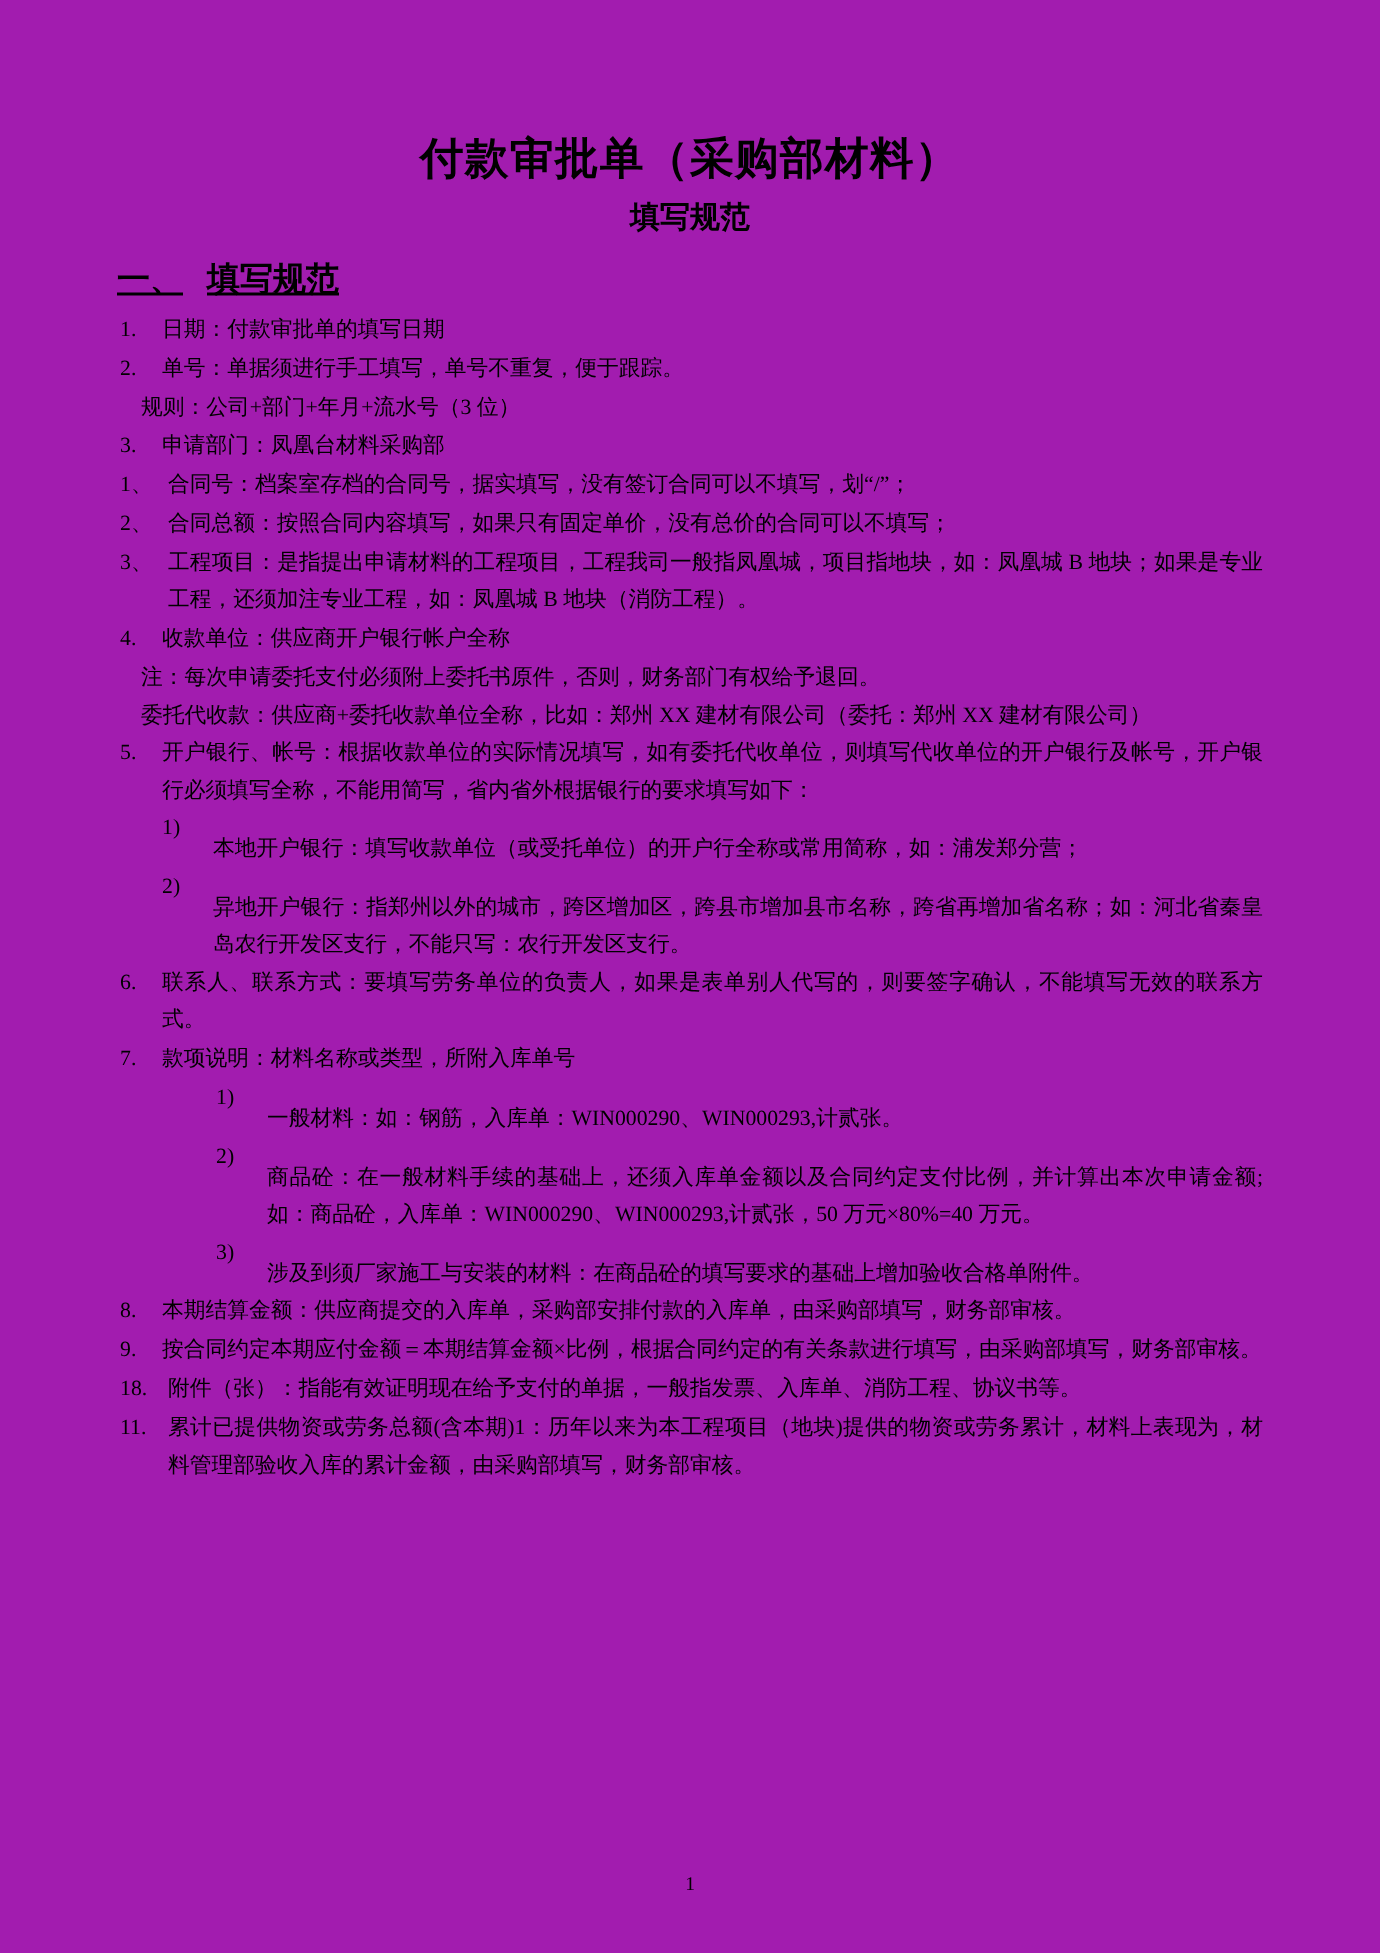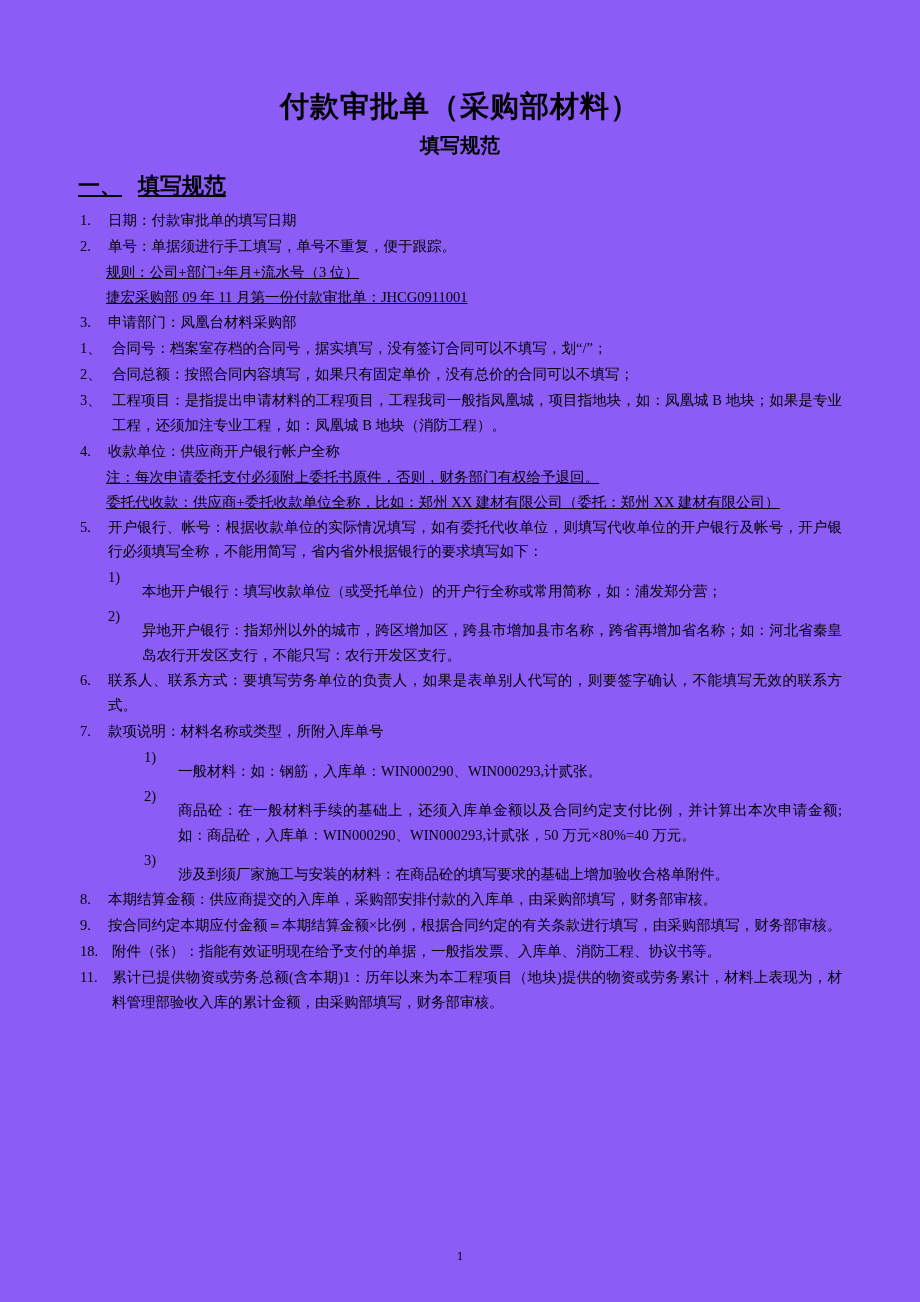--- a/index.html
+++ b/index.html
@@ -12,21 +12,21 @@
     min-height: 1302px;
     font-family: "Liberation Serif", "DejaVu Serif", serif;
     color: #000000;
   }
   .page {
     position: relative;
     width: 920px;
     height: 1302px;
     box-sizing: border-box;
     padding: 70px 78px 40px 78px;
-    background: #8b5cf6;
+    background: #a21caf;
   }
   .doc-title {
     text-align: center;
     font-size: 29px;
     font-weight: bold;
     letter-spacing: 1px;
     margin: 18px 0 6px 0;
     line-height: 1.3;
   }
   .doc-subtitle {
@@ -66,23 +66,22 @@
   .item .marker.wide {
     width: 34px;
   }
   .item .body {
     flex: 1 1 auto;
     text-align: justify;
   }
   .cont {
     font-size: 14.5px;
     line-height: 1.72;
-    margin-left: 28px;
+    margin-left: 16px;
     text-align: justify;
-    text-decoration: underline;
   }
   .sub-item {
     display: flex;
     align-items: flex-start;
     font-size: 14.5px;
     line-height: 1.72;
     margin-left: 30px;
   }
   .sub-item .marker {
     flex: 0 0 auto;
@@ -122,21 +121,20 @@
     <div class="item">
       <span class="marker">1.</span>
       <span class="body">日期：付款审批单的填写日期</span>
     </div>
 
     <div class="item">
       <span class="marker">2.</span>
       <span class="body">单号：单据须进行手工填写，单号不重复，便于跟踪。</span>
     </div>
     <div class="cont">规则：公司+部门+年月+流水号（3 位）</div>
-    <div class="cont">捷宏采购部 09 年 11 月第一份付款审批单：JHCG0911001</div>
 
     <div class="item">
       <span class="marker">3.</span>
       <span class="body">申请部门：凤凰台材料采购部</span>
     </div>
 
     <div class="item">
       <span class="marker cn">1、</span>
       <span class="body">合同号：档案室存档的合同号，据实填写，没有签订合同可以不填写，划“/”；</span>
     </div>

